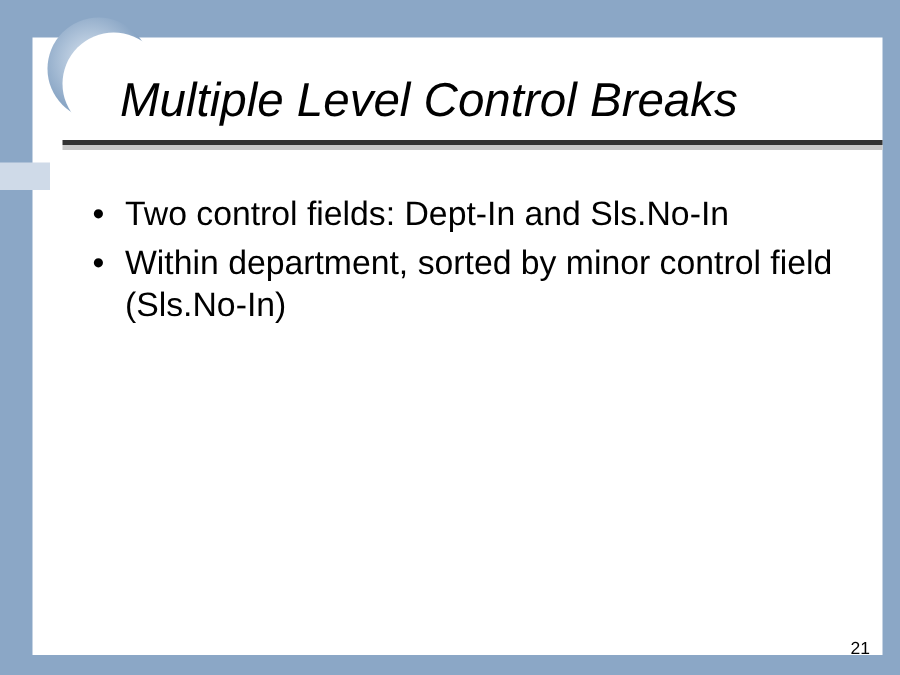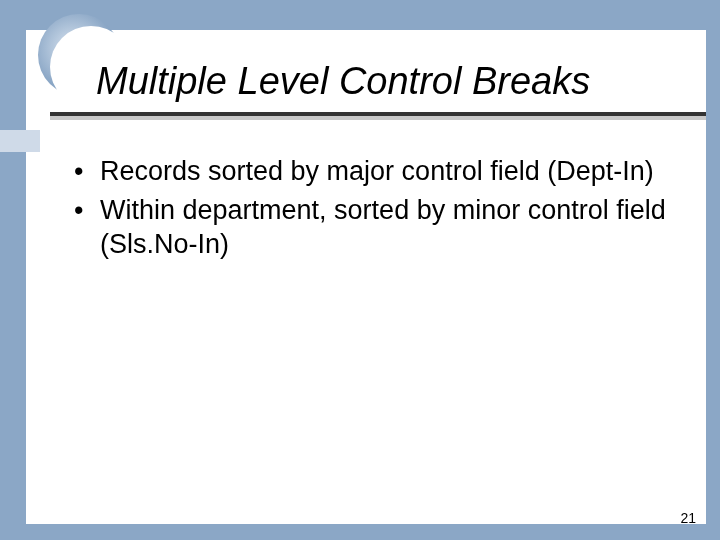--- a/index.html
+++ b/index.html
@@ -107,17 +107,17 @@
 <div class="crescent"></div>
 
 <div class="title">Multiple Level Control Breaks</div>
 
 <div class="underline-dark"></div>
 <div class="underline-light"></div>
 
 <div class="left-tab"></div>
 
 <ul class="bullets">
-  <li><span>Records sorted by major control field (Dept-In)</span></li>
+  <li><span>Two control fields: Dept-In and Sls.No-In</span></li>
   <li><span>Within department, sorted by minor control field (Sls.No-In)</span></li>
 </ul>
 
 <div class="page-number">21</div>
 
 </body></html>

